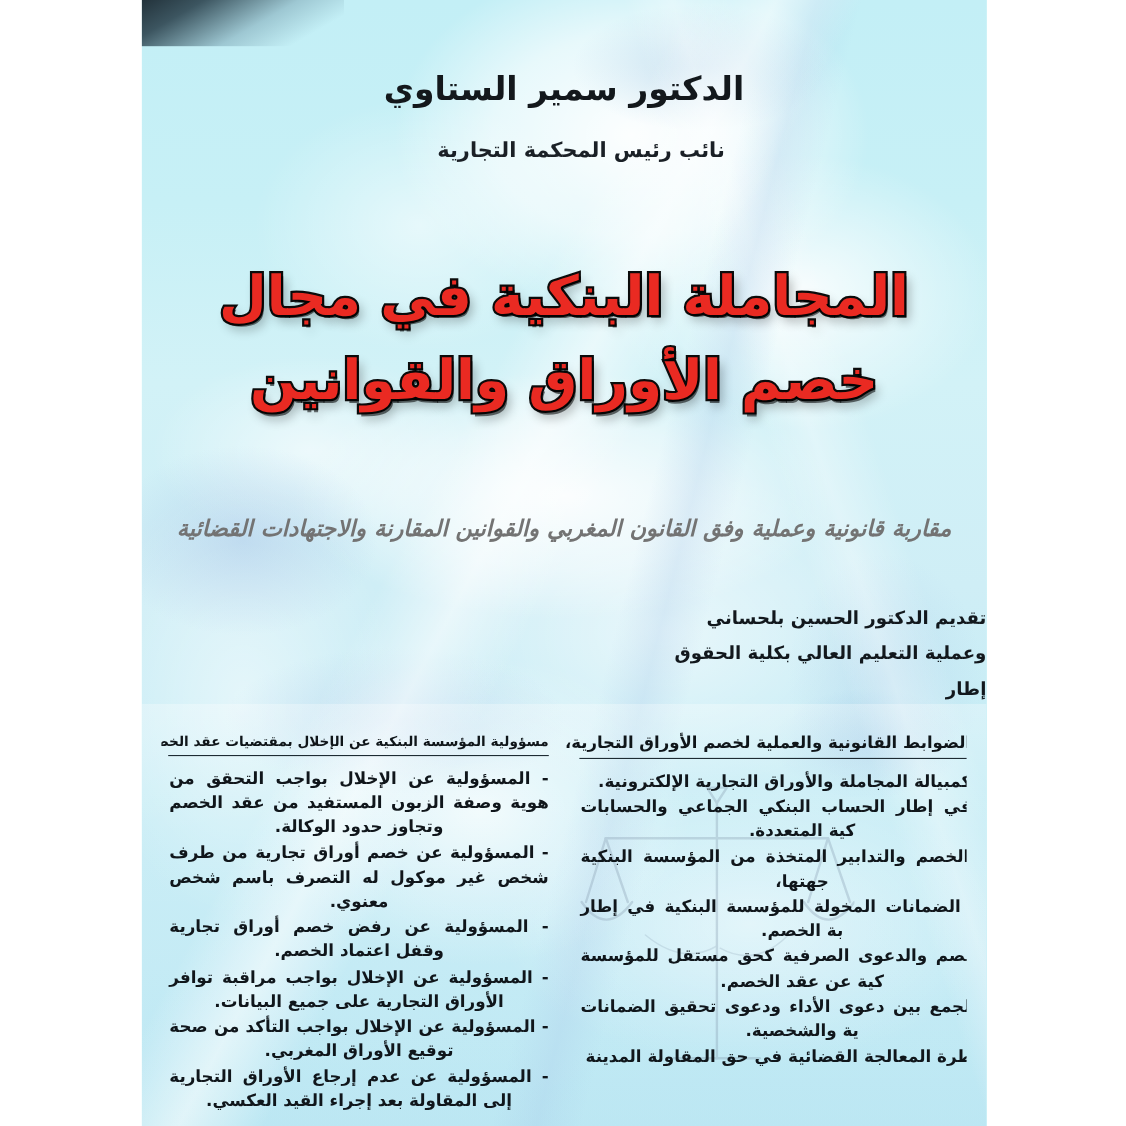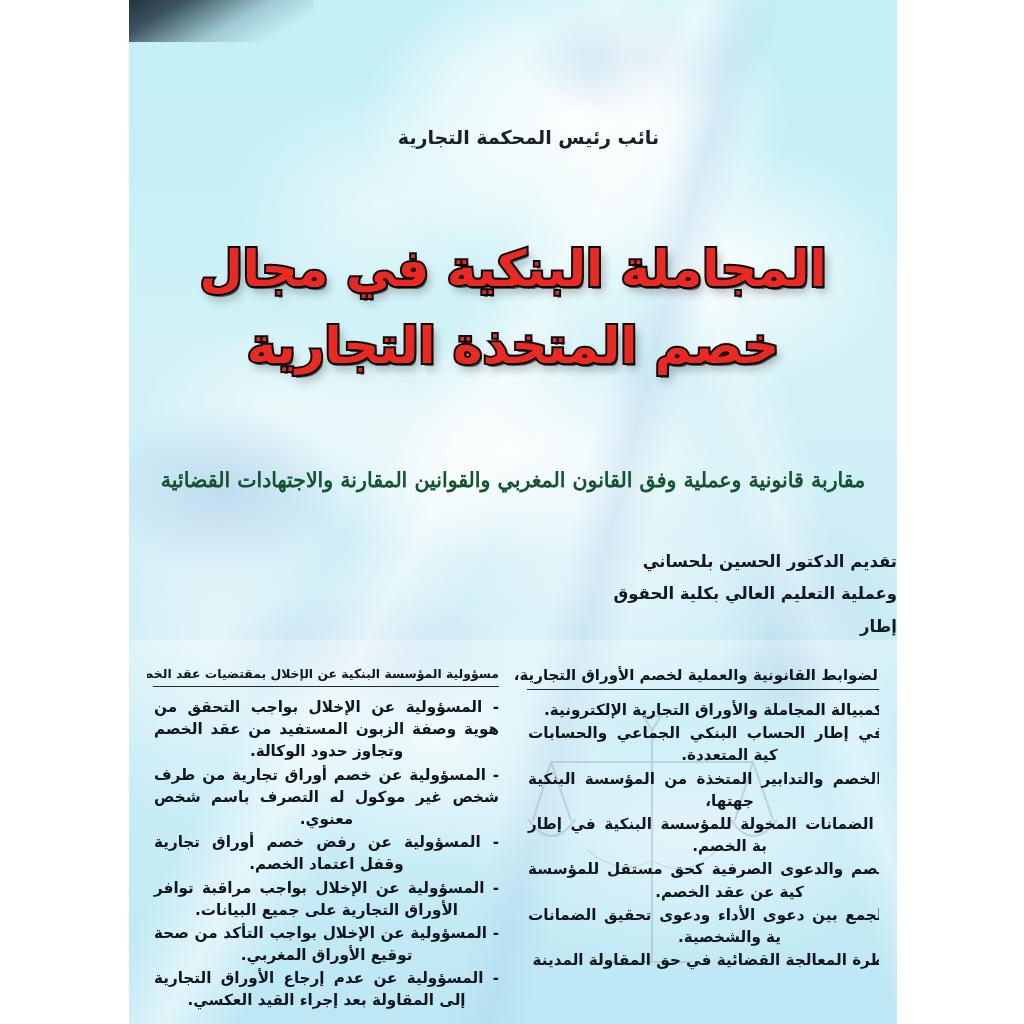--- a/index.html
+++ b/index.html
@@ -133,22 +133,23 @@
       2px 3px 0 rgba(0,0,0,.55),
       4px 6px 10px rgba(0,0,0,.30);
   }
   .title-line.l2 { margin-top: 10px; }
 
   #subtitle {
     left: 0; right: 0; top: 468px;
     font-family: "DejaVu Serif", "Liberation Serif", serif;
     font-size: 20.5px;
     font-weight: bold;
-    color: #14532d;
+    color: #737373;
     letter-spacing: -.3px;
+    font-style: italic;
   }
 
   #presenter {
     left: 0; right: 0; top: 546px;
     font-size: 16.5px;
     font-weight: bold;
     color: #12181d;
     line-height: 1.96;
     text-align: right;
   }
@@ -226,26 +227,27 @@
         <line x1="226" y1="62" x2="246" y2="120"></line>
         <path d="M2 120 q22 32 46 0"></path>
         <path d="M204 120 q22 32 46 0"></path>
         <line x1="86" y1="262" x2="164" y2="262"></line>
         <path d="M125 30 l-9 -14 h18 z"></path>
         <path d="M60 150 q34 28 65 10" stroke-width="1.4" opacity=".7"></path>
         <path d="M190 150 q-30 30 -62 12" stroke-width="1.4" opacity=".7"></path>
       </g>
     </svg>
 
+    <div class="block" id="author-name">الدكتور سمير الستاوي</div>
 
     <div class="block" id="author-role">نائب رئيس المحكمة التجارية</div>
 
     <div class="block" id="title-wrap">
       <div class="title-line l1">المجاملة البنكية في مجال</div>
-      <div class="title-line l2">خصم المتخذة التجارية</div>
+      <div class="title-line l2">خصم الأوراق والقوانين</div>
     </div>
 
     <div class="block" id="subtitle">مقاربة قانونية وعملية وفق القانون المغربي والقوانين المقارنة والاجتهادات القضائية</div>
 
     <div class="block" id="presenter">
       <div>تقديم الدكتور الحسين بلحساني</div>
       <div>وعملية التعليم العالي بكلية الحقوق</div>
       <div>إطار</div>
     </div>
 

